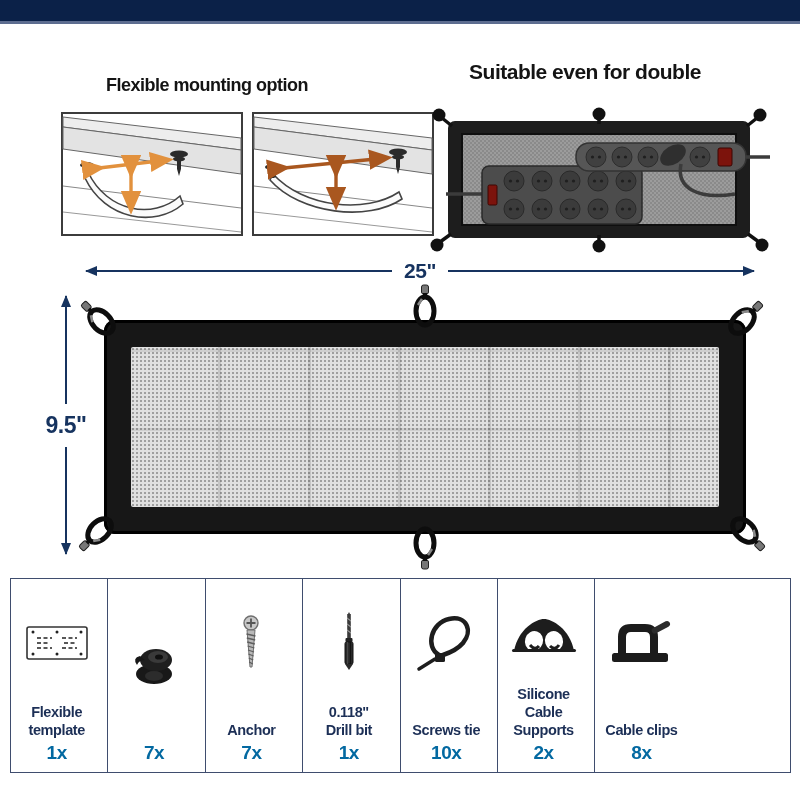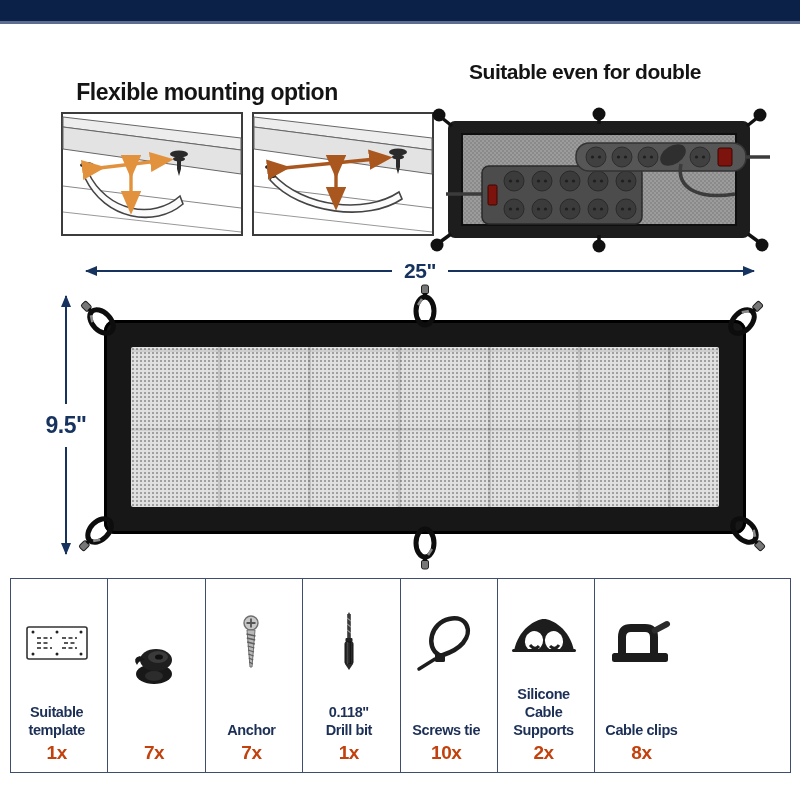--- a/index.html
+++ b/index.html
@@ -4,21 +4,21 @@
 <style>
   html,body{margin:0;padding:0;background:#fff;}
   .canvas{position:relative;width:800px;height:800px;background:#fff;overflow:hidden;
           font-family:"Liberation Sans", sans-serif;}
   
   .topbar{position:absolute;left:0;top:0;width:800px;height:21px;background:#0b2148;}
   .topbar-accent{position:absolute;left:0;top:21px;width:800px;height:3px;background:#5d6d90;}
 
   
   .heading{position:absolute;font-weight:700;color:#141414;text-align:center;letter-spacing:-0.5px;}
-  .heading-mounting{left:47px;top:60px;width:320px;font-size:23px;}
+  .heading-mounting{left:47px;top:60px;width:320px;font-size:18px;}
   .heading-socket{left:437px;top:40px;width:296px;font-size:21px;line-height:1.45;}
 
   
   .panels{position:absolute;left:61px;top:112px;display:flex;gap:9px;}
   .panel{width:182px;height:124px;display:block;}
 
   
   .photo{position:absolute;left:430px;top:106px;width:340px;height:148px;}
 
   
@@ -50,21 +50,21 @@
 
   
   .acc-grid{position:absolute;left:10px;top:578px;width:779px;height:193px;display:grid;
             grid-template-columns:repeat(8,1fr);border:1.5px solid #3f4d6e;background:#fff;}
   .acc-box{border-right:1.5px solid #3f4d6e;display:flex;flex-direction:column;align-items:center;
            padding:6px 7px 8px 2px;overflow:hidden;}
   .acc-box:last-child{border-right:none;}
   .acc-icon{flex:1;display:flex;align-items:center;justify-content:center;width:100%;}
   .acc-name{min-height:38px;display:flex;flex-direction:column;justify-content:flex-end;text-align:center;
             font-weight:700;font-size:14.5px;line-height:1.25;color:#1c2f56;white-space:pre-line;letter-spacing:-0.4px;}
-  .acc-count{font-weight:700;font-size:19px;color:#c2410c;margin-top:3px;letter-spacing:-0.5px;}
+  .acc-count{font-weight:700;font-size:19px;color:#0369a1;margin-top:3px;letter-spacing:-0.5px;}
 </style>
 </head>
 <body>
 
 <div class="canvas">
 
   <div class="topbar"></div>
   <div class="topbar-accent"></div>
 
   <h2 class="heading heading-mounting">Flexible mounting option</h2>
@@ -296,21 +296,21 @@
         <g stroke="#222" stroke-width="1.6" stroke-dasharray="4 2.5">
           <line x1="15" y1="19" x2="30" y2="19"></line>
               <line x1="15" y1="24" x2="28" y2="24"></line>
               <line x1="15" y1="29" x2="30" y2="29"></line>
           <line x1="40" y1="19" x2="55" y2="19"></line>
               <line x1="42" y1="24" x2="55" y2="24"></line>
               <line x1="40" y1="29" x2="55" y2="29"></line>
         </g>
           </svg>
         </div>
-      <div class="acc-name">Suitable
+      <div class="acc-name">Flexible
 template</div>
       <div class="acc-count">1x</div>
     </div>
 
     <div class="acc-box">
       <div class="acc-icon">
           <svg width="62" height="52" viewBox="0 0 62 52">
         <ellipse cx="31" cy="38" rx="18" ry="10" fill="#181818"></ellipse>
         <ellipse cx="33" cy="24" rx="16" ry="11" fill="#1f1f1f"></ellipse>
         <ellipse cx="35" cy="21" rx="10" ry="6" fill="#3a3a3a"></ellipse>

